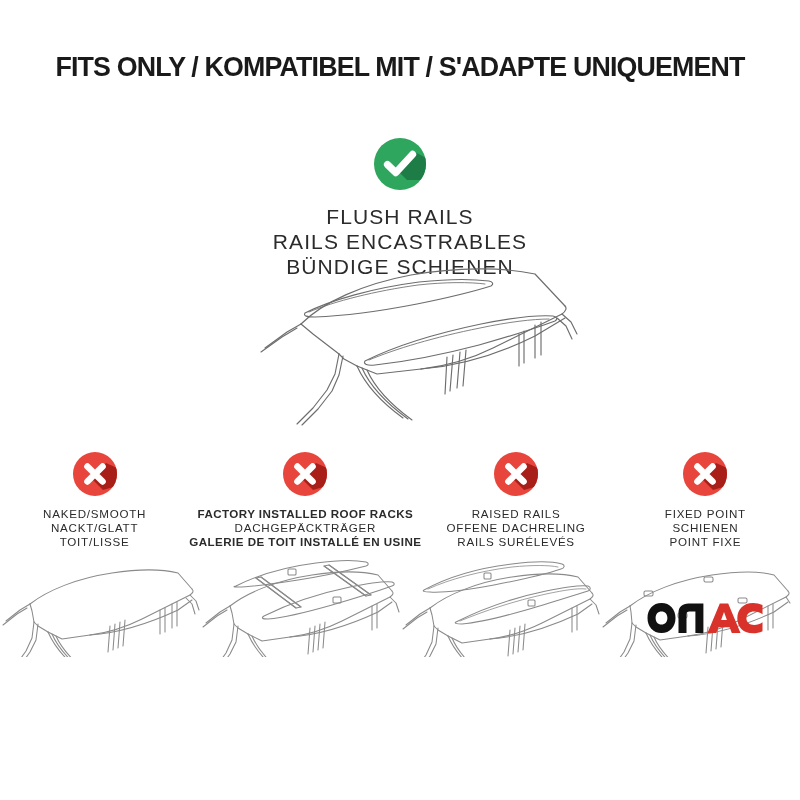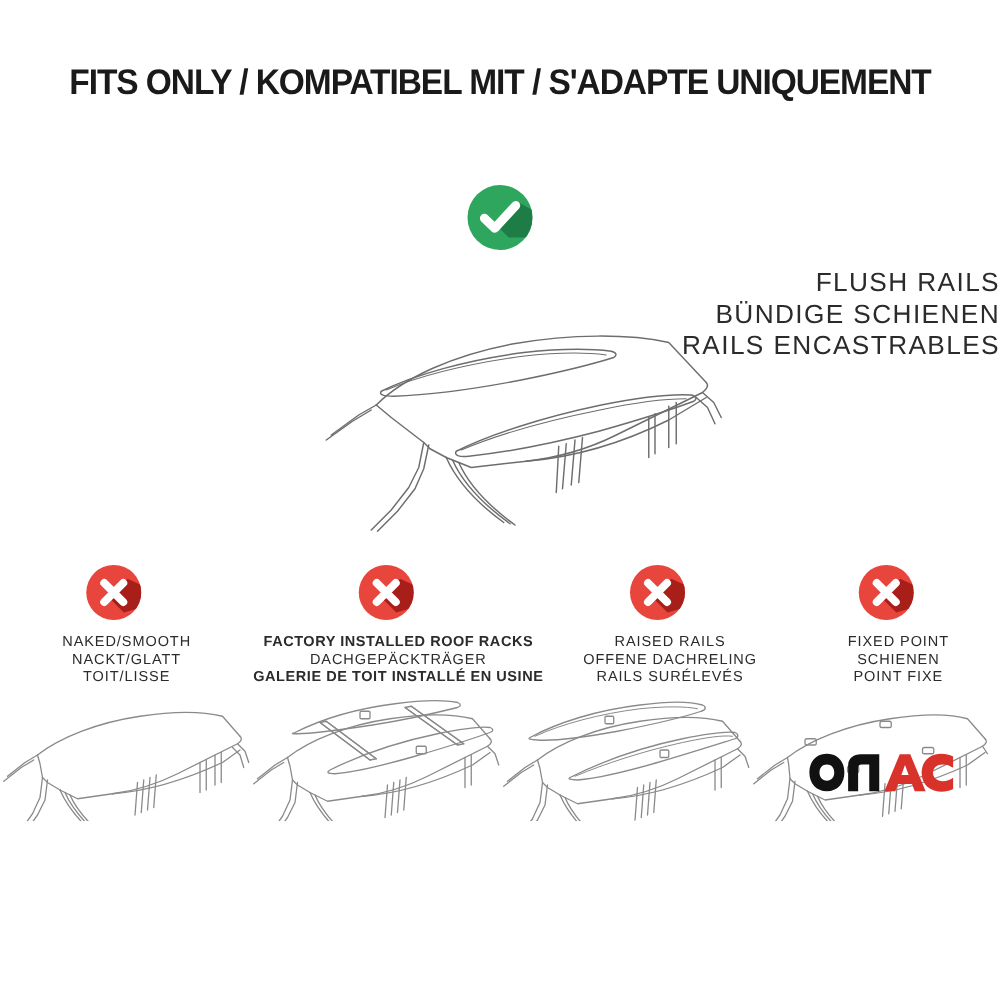--- a/index.html
+++ b/index.html
@@ -29,23 +29,23 @@
     letter-spacing: -0.9px;
     color: #1a1a1a;
     transform: scaleX(0.94);
     white-space: nowrap;
   }
 
   
   .primary-block {
     position: absolute;
     left: 0;
-    top: 148px;
+    top: 138px;
     width: 800px;
-    text-align: right;
+    text-align: center;
   }
   .icon-circle {
     position: relative;
     width: 52px;
     height: 52px;
     margin: 0 auto;
     border-radius: 50%;
     overflow: hidden;
   }
   .icon-circle.ok   { background: #2ea65e; }
@@ -93,21 +93,20 @@
     position: relative;
   }
   .bad-col .icon-circle { width: 44px; height: 44px; }
   .bad-labels {
     margin-top: 11px;
     color: #2b2b2b;
     font-size: 11.6px;
     line-height: 14.2px;
     letter-spacing: 0.75px;
     white-space: nowrap;
-    padding-left: 20px;
   }
   .bad-labels .line-wide { letter-spacing: 0.45px; font-weight: bold; }
   .bad-art-row {
     position: absolute;
     left: 0;
     top: 556px;
     width: 800px;
     display: flex;
   }
   .bad-art-cell {
@@ -140,22 +139,22 @@
       <svg class="icon-shadow" viewBox="0 0 52 52">
         <path d="M22 31 L33 42 L52 42 L52 20 L41 14 Z" fill="#1e7d47"></path>
       </svg>
       <svg class="icon-glyph" viewBox="0 0 52 52">
         <path d="M13.5 26.6 L21.8 34.6 L38.6 16.4" fill="none" stroke="#ffffff" stroke-width="7.2" stroke-linecap="round" stroke-linejoin="round"></path>
       </svg>
     </div>
 
     <div class="primary-labels">
       <div>FLUSH RAILS</div>
+      <div>RAILS ENCASTRABLES</div>
       <div>BÜNDIGE SCHIENEN</div>
-      <div>RAILS ENCASTRABLES</div>
     </div>
   </div>
 
   <div class="main-illustration">
     <svg viewBox="0 0 350 180" width="350" height="180">
       <g fill="none" stroke="#6d6d6d" stroke-width="1.15" stroke-linejoin="round" stroke-linecap="round">
 
         <path d="M66 62 C88 40 128 22 176 13 C222 5 268 5 300 12 L330 44"></path>
         <path d="M330 44 C332 46 331 49 327 52 L258 86 C236 97 212 104 186 107"></path>
         <path d="M186 107 L142 112 L122 104"></path>

